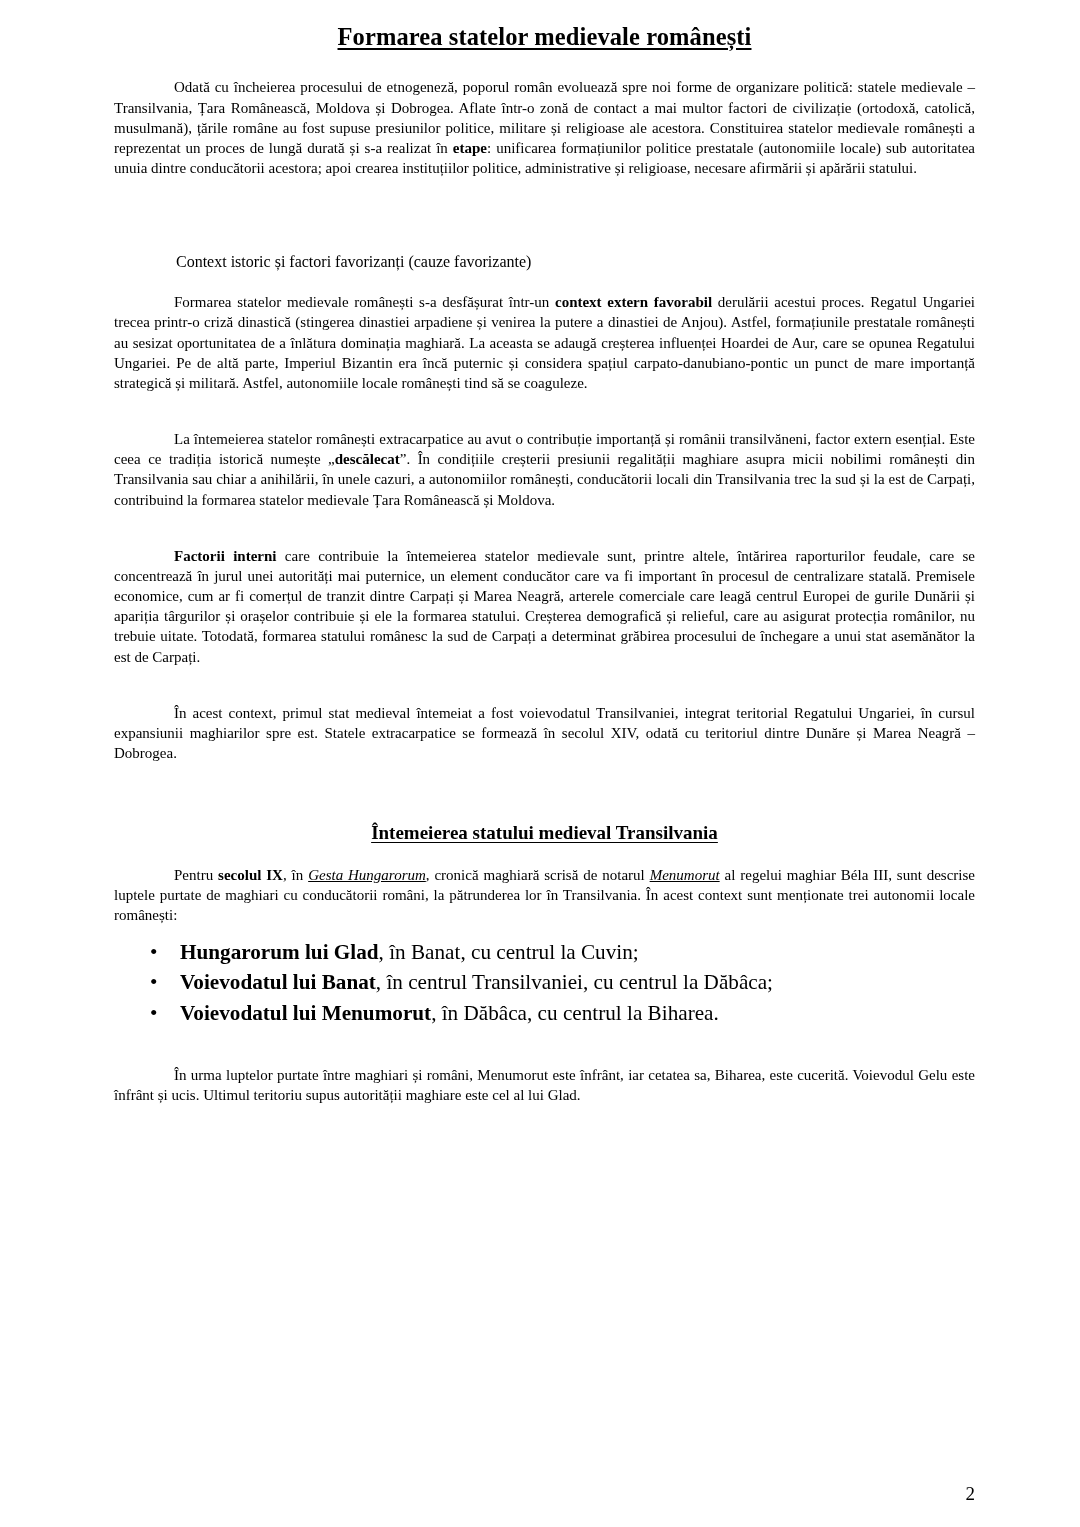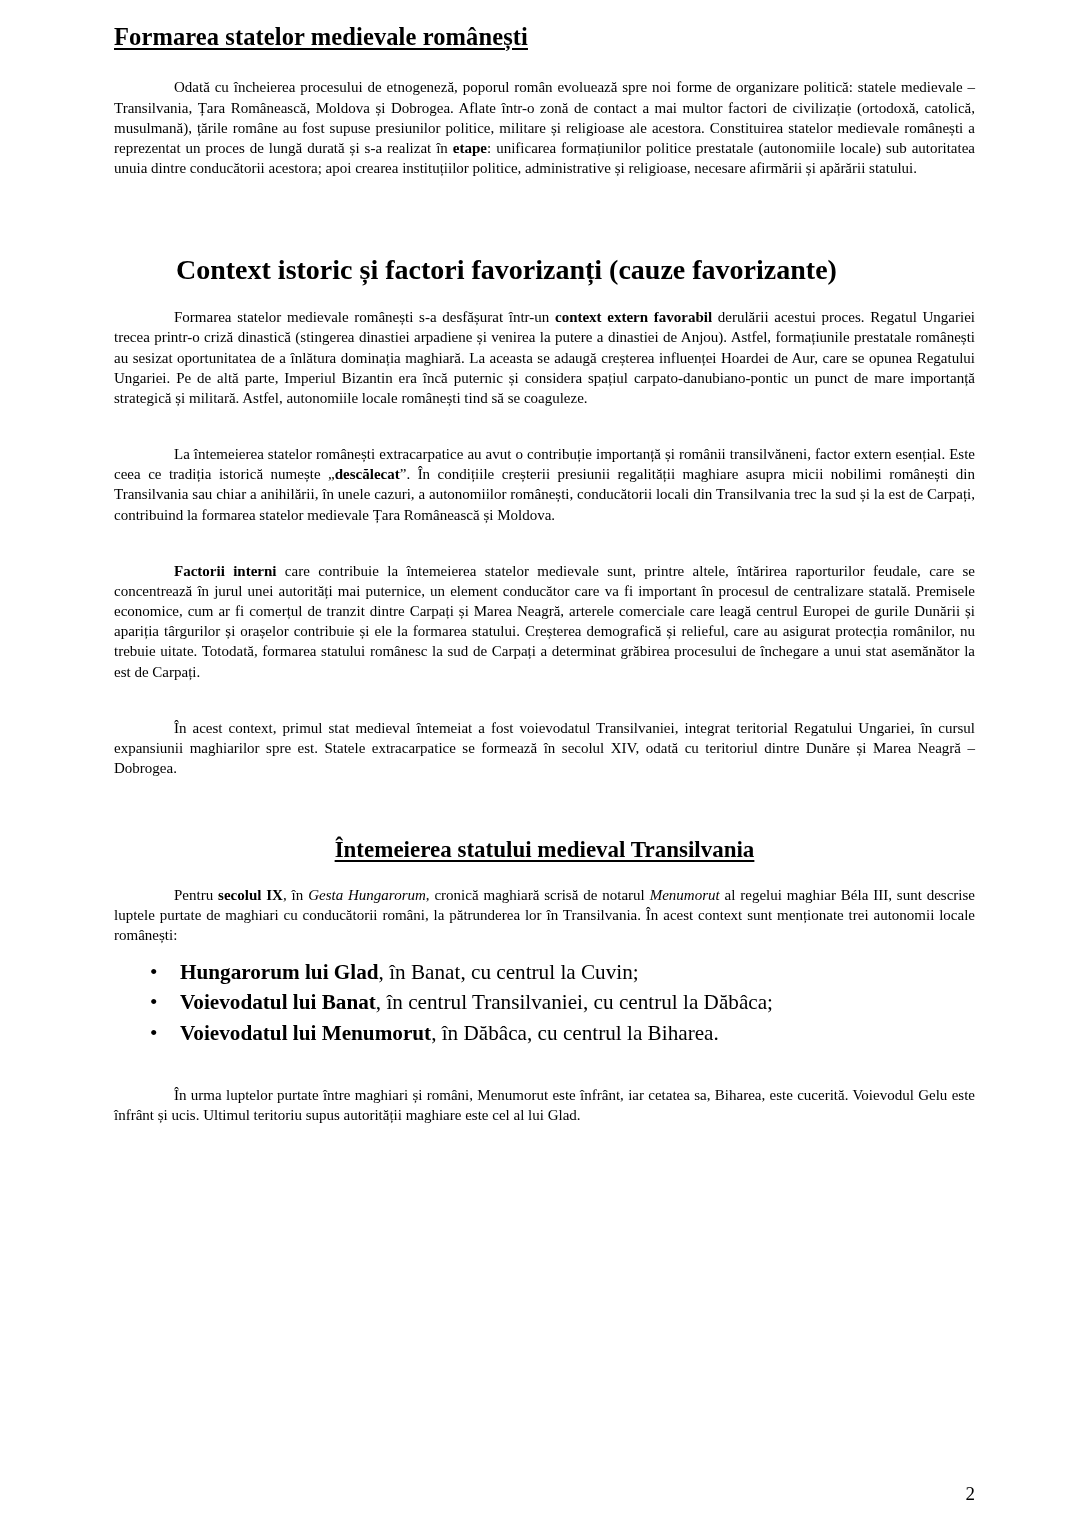--- a/index.html
+++ b/index.html
@@ -19,35 +19,36 @@
     position: relative;
     width: 1080px;
     height: 1527px;
     box-sizing: border-box;
     padding: 22px 105px 0 114px;
     background: #ffffff;
   }
   .doc-title {
     font-size: 24.5px;
     font-weight: bold;
+    text-align: center;
     text-decoration: underline;
     text-underline-offset: 3px;
     margin: 0 0 26px 0;
     letter-spacing: 0.1px;
     line-height: 1.2;
   }
   .section-heading {
-    font-size: 28px;
-    font-weight: bold;
+    font-size: 16px;
+    font-weight: normal;
     margin: 0 0 20px 0;
     padding-left: 62px;
     line-height: 1.25;
   }
   .section-heading-underlined {
-    font-size: 23px;
+    font-size: 19px;
     font-weight: bold;
     text-align: center;
     text-decoration: underline;
     text-underline-offset: 3px;
     margin: 0 0 20px 0;
     line-height: 1.25;
   }
   p.body-text {
     font-size: 15px;
     line-height: 1.345;
@@ -74,21 +75,21 @@
     margin: 0 0 2px 0;
   }
   ul.bullet-list li .bullet-mark {
     position: absolute;
     left: 36px;
     top: 0;
     font-size: 21.2px;
     line-height: 1.345;
   }
   b, .b { font-weight: bold; }
-  i, .i { font-style: italic; }
+  i, .i { font-style: italic; text-decoration: underline; }
   .page-number {
     position: absolute;
     right: 105px;
     bottom: 22px;
     font-size: 19px;
     text-align: right;
   }
 </style>
 </head>
 <body>

